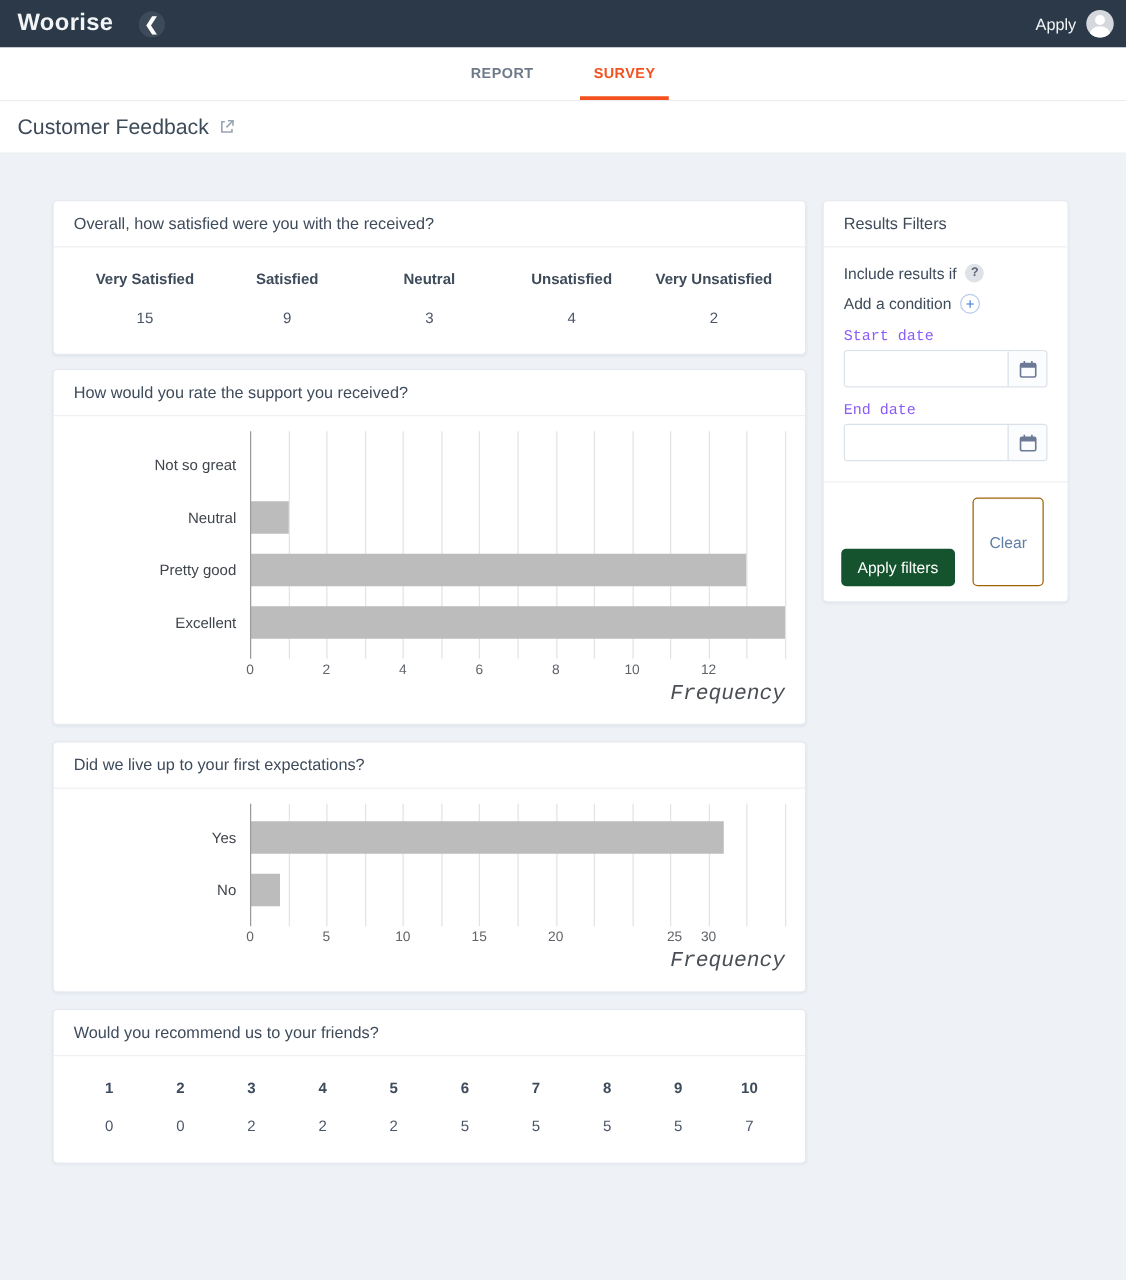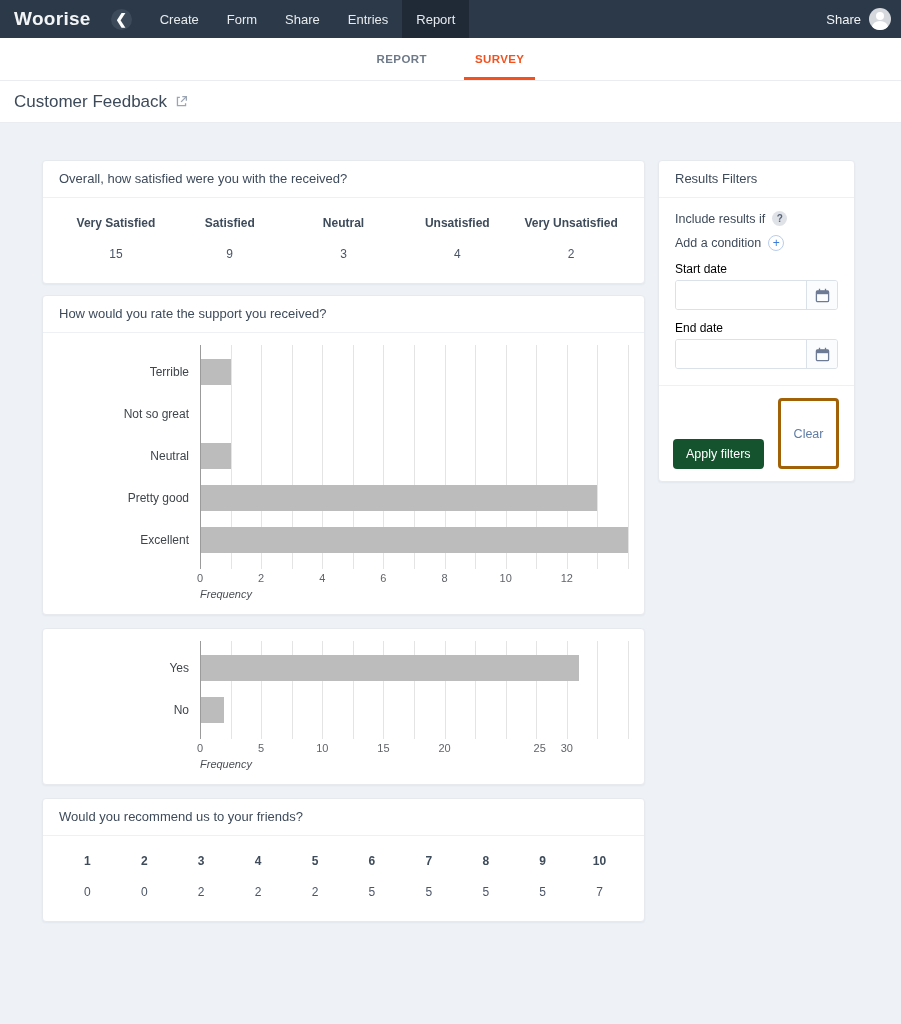--- a/index.html
+++ b/index.html
@@ -55,60 +55,53 @@
   .bar-plot { position:relative; padding:6px 0 8px; }
   .grid-layer { position:absolute; left:141px; right:0; top:0; bottom:0; }
   .gridline { position:absolute; top:0; bottom:0; width:1px; background:#e4e4e4; }
   .gridline.axis { background:#9b9b9b; z-index:2; }
   .bar-row { display:flex; align-items:center; height:42px; position:relative; }
   .bar-label { width:141px; padding-right:11px; text-align:right; font-size:12px; color:#3f454c; flex:none; }
   .bar-area { flex:1; position:relative; height:100%; }
   .bar { position:absolute; left:0; top:8px; height:26px; background:#bcbcbc; z-index:1; }
   .ticks { position:relative; height:17px; margin-left:141px; }
   .tick { position:absolute; transform:translateX(-50%); top:3px; font-size:11px; color:#606469; }
-  .xlabel { margin-left:141px; text-align:left; font-style:italic; font-size:11px; color:#4a4f55; padding-top:2px; }
+  .xlabel { margin-left:141px; text-align:right; font-style:italic; font-size:17px; color:#4a4f55; padding-top:2px;font-family:Liberation Mono, monospace; }
 
   
   .filters-body { padding:13px 16px 16px; }
   .f-row { display:flex; align-items:center; font-size:12.5px; color:#3e4b5b; }
   .help-badge { width:15px; height:15px; border-radius:50%; background:#dfe2e7; color:#5a6577;
     font-size:10px; font-weight:bold; display:inline-flex; align-items:center; justify-content:center;
     margin-left:7px; cursor:pointer; }
   .plus-circle { width:16px; height:16px; border-radius:50%; border:1px solid #b9cdeb; color:#3b7dd8;
     font-size:12px; display:inline-flex; align-items:center; justify-content:center;
     margin-left:7px; cursor:pointer; line-height:1; }
-  .f-label { font-size:12px; color:#000000; margin:11px 0 4px; }
+  .f-label { font-size:12px; color:#8b5cf6; margin:11px 0 4px;font-family:Liberation Mono, monospace; }
   .input-group { display:flex; border:1px solid #dbe1e9; border-radius:3px; height:30px; background:#fff; overflow:hidden; }
   .input-group input { flex:1; min-width:0; border:none; outline:none; padding:0 8px; font-size:12px;
     font-family:"Liberation Sans", sans-serif; color:#3e4b5b; }
   .cal-btn { width:31px; flex:none; border-left:1px solid #dbe1e9; background:#fbfcfd;
     display:flex; align-items:center; justify-content:center; cursor:pointer; }
   .filters-footer { border-top:1px solid #edf1f4; padding:12px 14px; display:flex; gap:14px; }
   .btn-apply { background:#14532d; color:#fff; border:none; border-radius:4px; padding:8px 13px;
     font-size:12.5px; font-family:"Liberation Sans", sans-serif; cursor:pointer;margin-top:41px; }
-  .btn-clear { background:#fff; color:#5f7da5; border:3px solid #a16207; border-radius:4px;
+  .btn-clear { background:#fff; color:#5f7da5; border:1px solid #a16207; border-radius:4px;
     padding:8px 13px; font-size:12.5px; font-family:"Liberation Sans", sans-serif; cursor:pointer; }
 </style>
 </head>
 <body>
 
 <div class="navbar">
   <div class="brand">Woorise</div>
   <div class="back-circle">
     <span>❮</span>
   </div>
-  <div class="nav-menu" id="nav-menu">
-      <div class="nav-item">Create</div>
-      <div class="nav-item">Form</div>
-      <div class="nav-item">Share</div>
-      <div class="nav-item">Entries</div>
-      <div class="nav-item active">Report</div>
-    </div>
   <div class="nav-right">
-    <span class="user-name">Share</span>
+    <span class="user-name">Apply</span>
     <span class="avatar"></span>
   </div>
 </div>
 
 <div class="tabs-bar">
   <div class="tab">REPORT</div>
   <div class="tab active">SURVEY</div>
 </div>
 
 <div class="title-band">
@@ -161,26 +154,20 @@
                 <div class="gridline" style="left: 50%;"></div>
                 <div class="gridline" style="left: 57.1429%;"></div>
                 <div class="gridline" style="left: 64.2857%;"></div>
                 <div class="gridline" style="left: 71.4286%;"></div>
                 <div class="gridline" style="left: 78.5714%;"></div>
                 <div class="gridline" style="left: 85.7143%;"></div>
                 <div class="gridline" style="left: 92.8571%;"></div>
                 <div class="gridline" style="left: 100%;"></div>
               </div>
               <div class="bar-row">
-                <div class="bar-label">Terrible</div>
-                <div class="bar-area">
-                  <div class="bar" style="width: 7.14286%; background: rgb(188, 188, 188);"></div>
-                </div>
-              </div>
-              <div class="bar-row">
                 <div class="bar-label">Not so great</div>
                 <div class="bar-area">
                   <div class="bar" style="width: 0%; background: rgb(188, 188, 188);"></div>
                 </div>
               </div>
               <div class="bar-row">
                 <div class="bar-label">Neutral</div>
                 <div class="bar-area">
                   <div class="bar" style="width: 7.14286%; background: rgb(188, 188, 188);"></div>
                 </div>
@@ -206,20 +193,21 @@
               <span class="tick" style="left: 57.1429%;">8</span>
               <span class="tick" style="left: 71.4286%;">10</span>
               <span class="tick" style="left: 85.7143%;">12</span>
             </div>
           </div>
         <div class="xlabel">Frequency</div>
       </div>
     </div>
 
     <div class="card" style="margin-bottom:13px;">
+      <div class="card-header">Did we live up to your first expectations?</div>
       <div class="chart-body">
         <div>
             <div class="bar-plot">
               <div class="grid-layer">
                 <div class="gridline axis" style="left: 0%;"></div>
                 <div class="gridline" style="left: 7.14286%;"></div>
                 <div class="gridline" style="left: 14.2857%;"></div>
                 <div class="gridline" style="left: 21.4286%;"></div>
                 <div class="gridline" style="left: 28.5714%;"></div>
                 <div class="gridline" style="left: 35.7143%;"></div>

